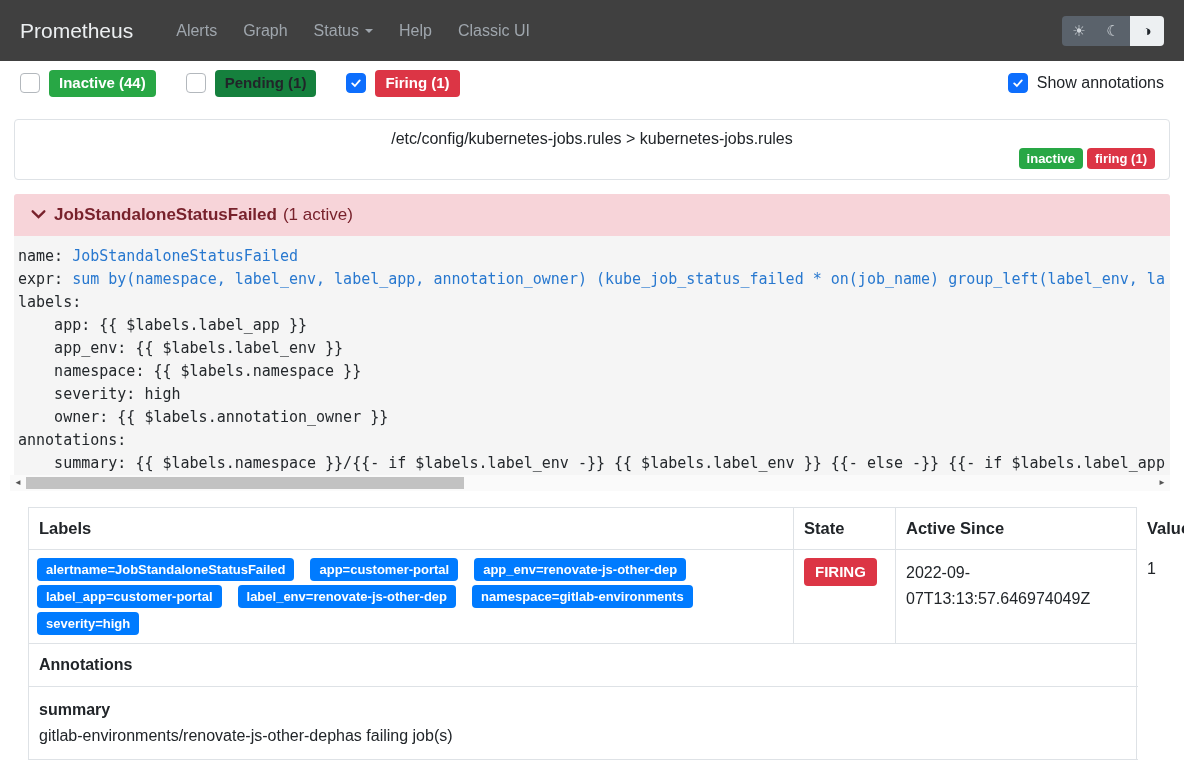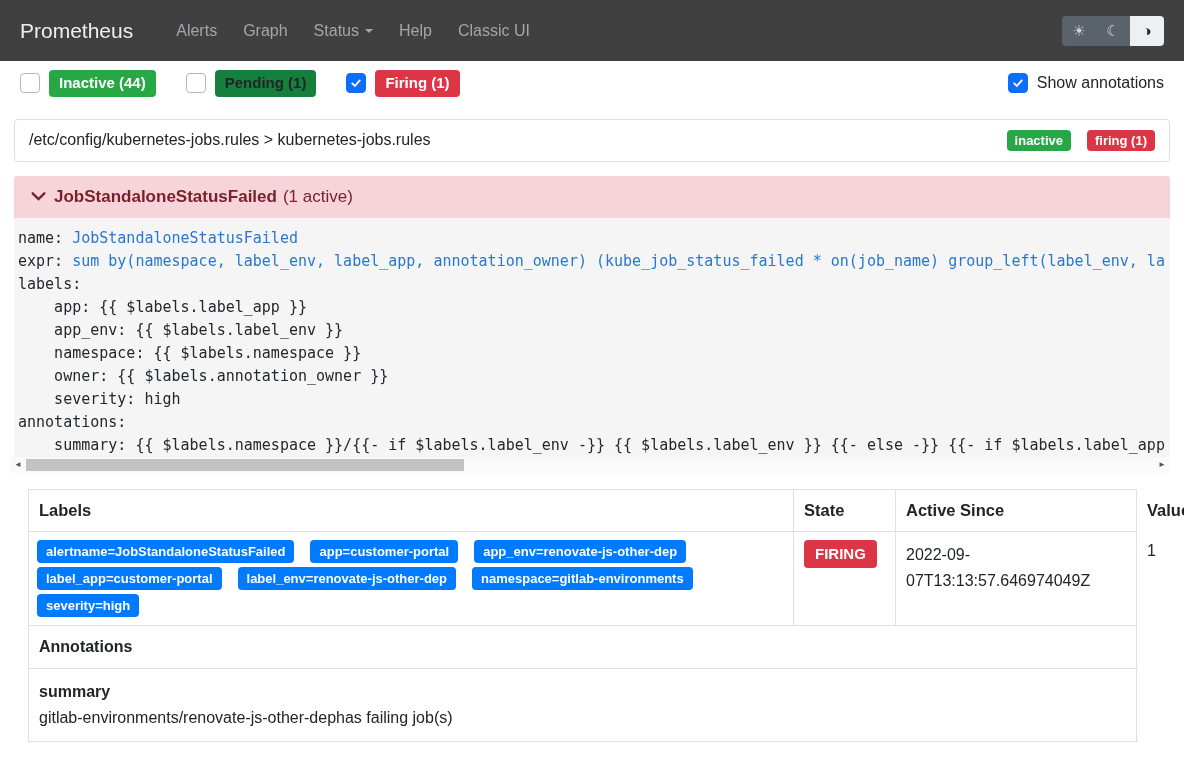--- a/index.html
+++ b/index.html
@@ -40,24 +40,24 @@
   .filter-badge {
     margin-left:9px; font-size:15px; font-weight:700; padding:4px 10px;
     border-radius:4px; cursor:pointer; line-height:1.25;
   }
   .show-annotations { margin-left:auto; display:flex; align-items:center; cursor:pointer; }
   .show-annotations .lbl { margin-left:9px; font-size:16px; color:#212529; }
 
   
   .group-card {
     margin:0 14px 14px; border:1px solid #dee2e6; border-radius:4px;
-    padding:10px 14px; display:flex; align-items:center;
+    padding:10px 14px; display:flex; align-items:center;flex-direction:column;
   }
   .group-title { font-size:16px; color:#212529; }
-  .group-badges { margin-left:auto; display:flex; gap:16px; }
+  .group-badges { margin-left:auto; display:flex; gap:4px; }
   .badge-sm { font-size:13px; font-weight:700; color:#fff; padding:4px 8px; border-radius:4px; line-height:1; }
 
   
   .rule { margin:0 14px; }
   .rule-header {
     background:#f7d4d9; padding:11px 16px; display:flex; align-items:center;
     border-radius:3px 3px 0 0; color:#78222c; cursor:pointer;
   }
   .rule-header svg { flex:none; margin-right:7px; }
   .rule-name { font-size:17px; font-weight:700; }
@@ -210,23 +210,23 @@
       <div class="code-line"><span>expr: </span><span class="code-link">sum by(namespace, label_env, label_app, annotation_owner) (kube_job_status_failed * on(job_name) group_left(label_env, la</span></div>
 
       <div class="code-line"><span>labels:</span><span class="code-link"></span></div>
 
       <div class="code-line"><span>    app: {{ $labels.label_app }}</span><span class="code-link"></span></div>
 
       <div class="code-line"><span>    app_env: {{ $labels.label_env }}</span><span class="code-link"></span></div>
 
       <div class="code-line"><span>    namespace: {{ $labels.namespace }}</span><span class="code-link"></span></div>
 
+      <div class="code-line"><span>    severity: high</span><span class="code-link"></span></div>
+
       <div class="code-line"><span>    owner: {{ $labels.annotation_owner }}</span><span class="code-link"></span></div>
-
-      <div class="code-line"><span>    severity: high</span><span class="code-link"></span></div>
 
       <div class="code-line"><span>annotations:</span><span class="code-link"></span></div>
 
       <div class="code-line"><span>    summary: {{ $labels.namespace }}/{{- if $labels.label_env -}} {{ $labels.label_env }} {{- else -}} {{- if $labels.label_app</span><span class="code-link"></span></div>
 
   </div>
 
   <div class="hscrollbar">
     <div class="sb-arrow left">◄</div>
     <div class="sb-thumb"></div>

